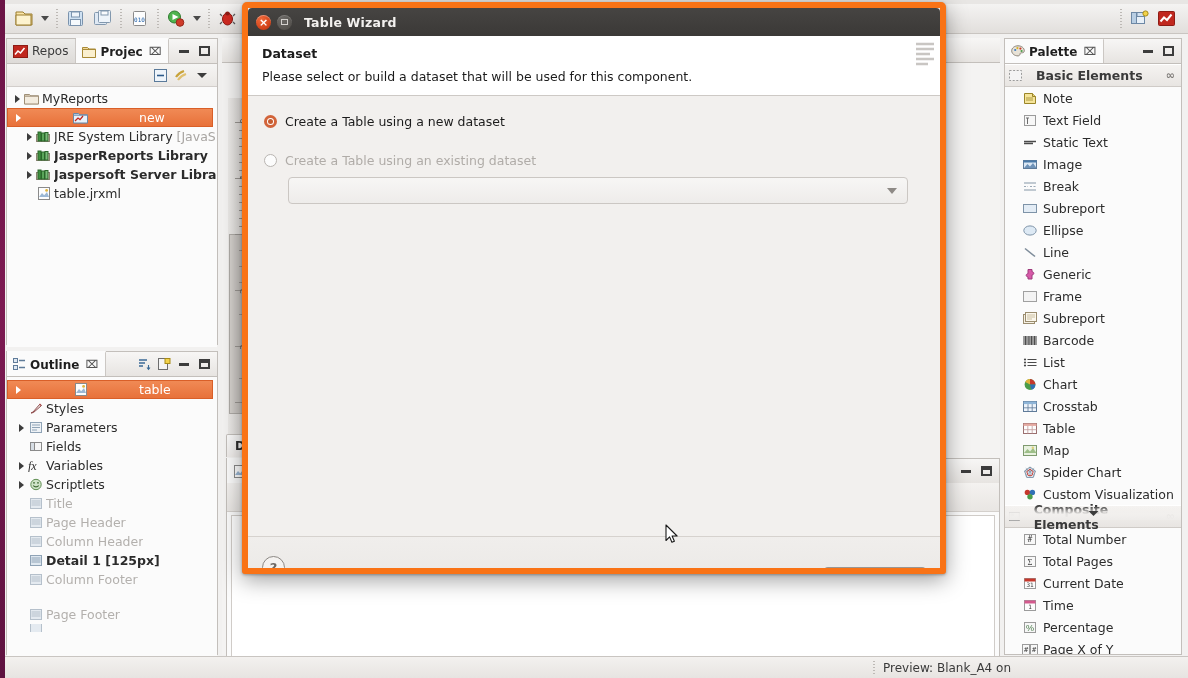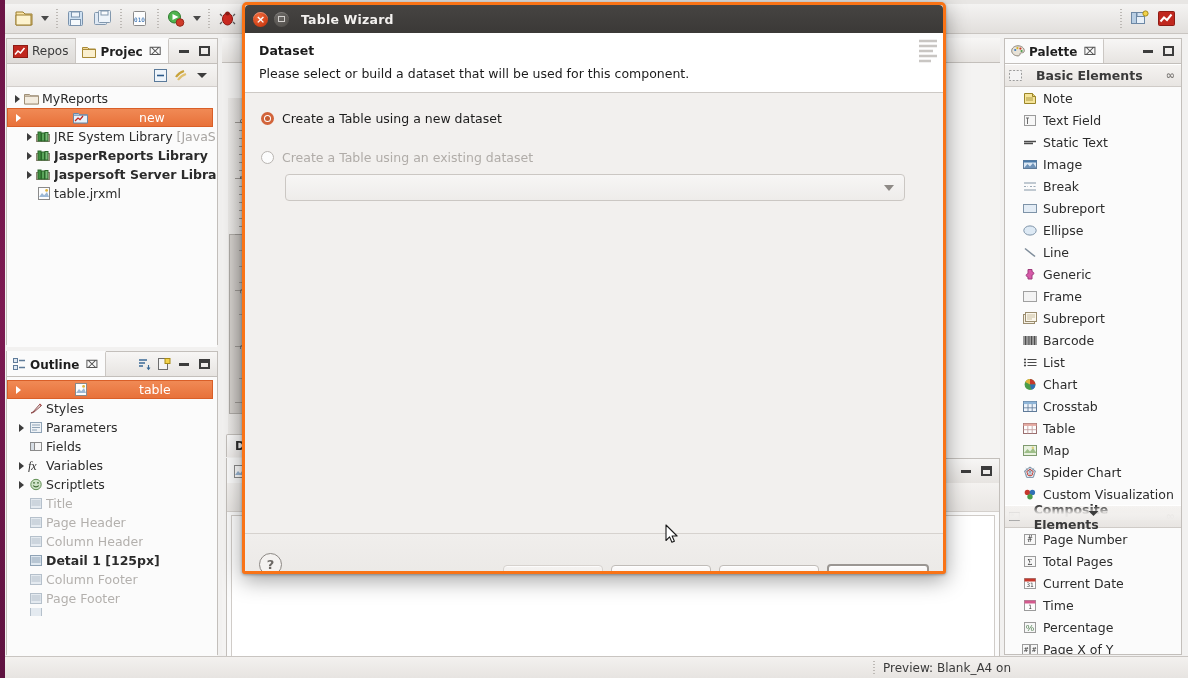--- a/index.html
+++ b/index.html
@@ -174,21 +174,21 @@
     background: linear-gradient(to bottom,#fbfbfb,#efecea);
     border:1px solid #c3bfbb; border-bottom:none;
     font-size:12px; font-weight:bold; color:#2d2d2d;
     border-radius:2px 2px 0 0;
   }
 
   
   .dlg {
     left: 242px; top: 2px; width: 704px; height: 572px;
     background: #f2f0ee;
-    border: 3px solid #f97316;
+    border: 6px solid #f97316;
     border-radius: 5px 5px 3px 3px;
     box-shadow: 0 6px 22px rgba(0,0,0,0.38), 0 1px 3px rgba(0,0,0,0.3);
     box-sizing: border-box;
     overflow: hidden;
   }
   .dlg-titlebar {
     height: 28px;
     background: linear-gradient(to bottom,#464442 0%,#3b3937 100%);
     display: flex; align-items: center; gap: 6px; padding-left: 8px;
     border-radius: 4px 4px 0 0;
@@ -671,21 +671,21 @@
       </div>
       <div class="tnode dim" style="padding-left:20px;">
         <span class="ticon">
           <svg width="14" height="13" viewBox="0 0 14 13">
             <rect x="1.5" y="1.5" width="11" height="10" fill="#e4eaf0" stroke="#b5c0cb"></rect>
             <path d="M2.5 4h9M2.5 6h9M2.5 8h9" stroke="#b5c0cb" stroke-width="1"></path>
           </svg>
         </span>
         <span class="tlabel">Column Footer</span>
       </div>
-      <div class="tnode dim" style="padding-left:20px;">
+      <div class="tnode dim" style="padding-left:20px;margin-top:16px;">
         <span class="ticon">
           <svg width="14" height="13" viewBox="0 0 14 13">
             <rect x="1.5" y="1.5" width="11" height="10" fill="#e4eaf0" stroke="#b5c0cb"></rect>
             <path d="M2.5 4h9M2.5 6h9M2.5 8h9" stroke="#b5c0cb" stroke-width="1"></path>
           </svg>
         </span>
         <span class="tlabel">Page Footer</span>
       </div>
       <div class="tnode dim" style="padding-left:20px; height:8px; overflow:hidden;">
         <span class="ticon">
@@ -987,21 +987,21 @@
         <span class="chain">∞</span>
       </div>
 
       <div class="pal-item">
         <span class="pic">
           <svg width="14" height="13" viewBox="0 0 14 13">
             <rect x="1.5" y="1.5" width="11" height="10" fill="#f7f7f7" stroke="#9b9b9b"></rect>
             <text x="7" y="9.4" font-size="8" text-anchor="middle" fill="#3a3a3a" font-family="monospace">#</text>
           </svg>
         </span>
-        <span>Page Number</span>
+        <span>Total Number</span>
       </div>
       <div class="pal-item">
         <span class="pic">
           <svg width="14" height="13" viewBox="0 0 14 13">
             <rect x="1.5" y="1.5" width="11" height="10" fill="#f7f7f7" stroke="#9b9b9b"></rect>
             <text x="7" y="9.6" font-size="8.5" text-anchor="middle" fill="#3a3a3a" font-family="serif">Σ</text>
           </svg>
         </span>
         <span>Total Pages</span>
       </div>

